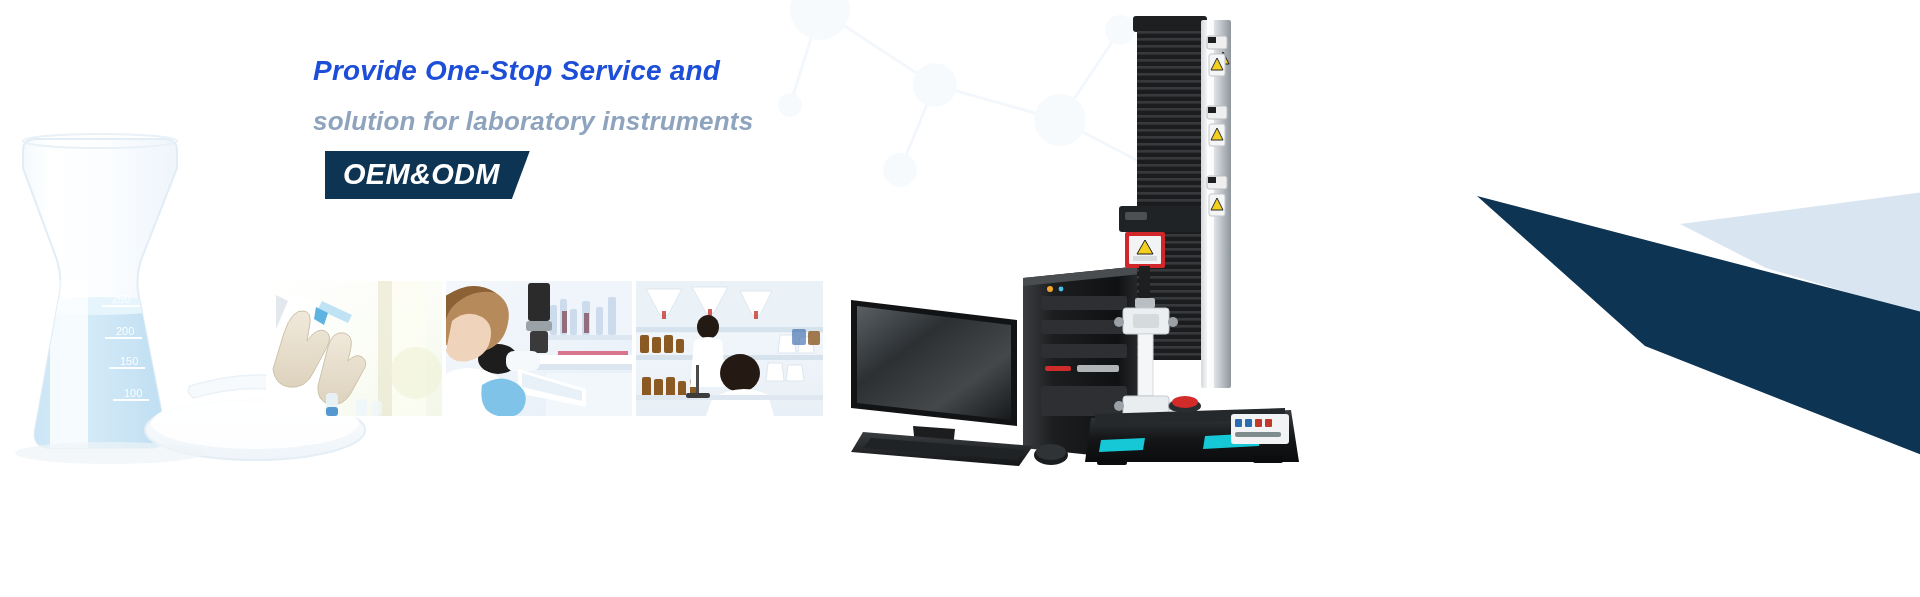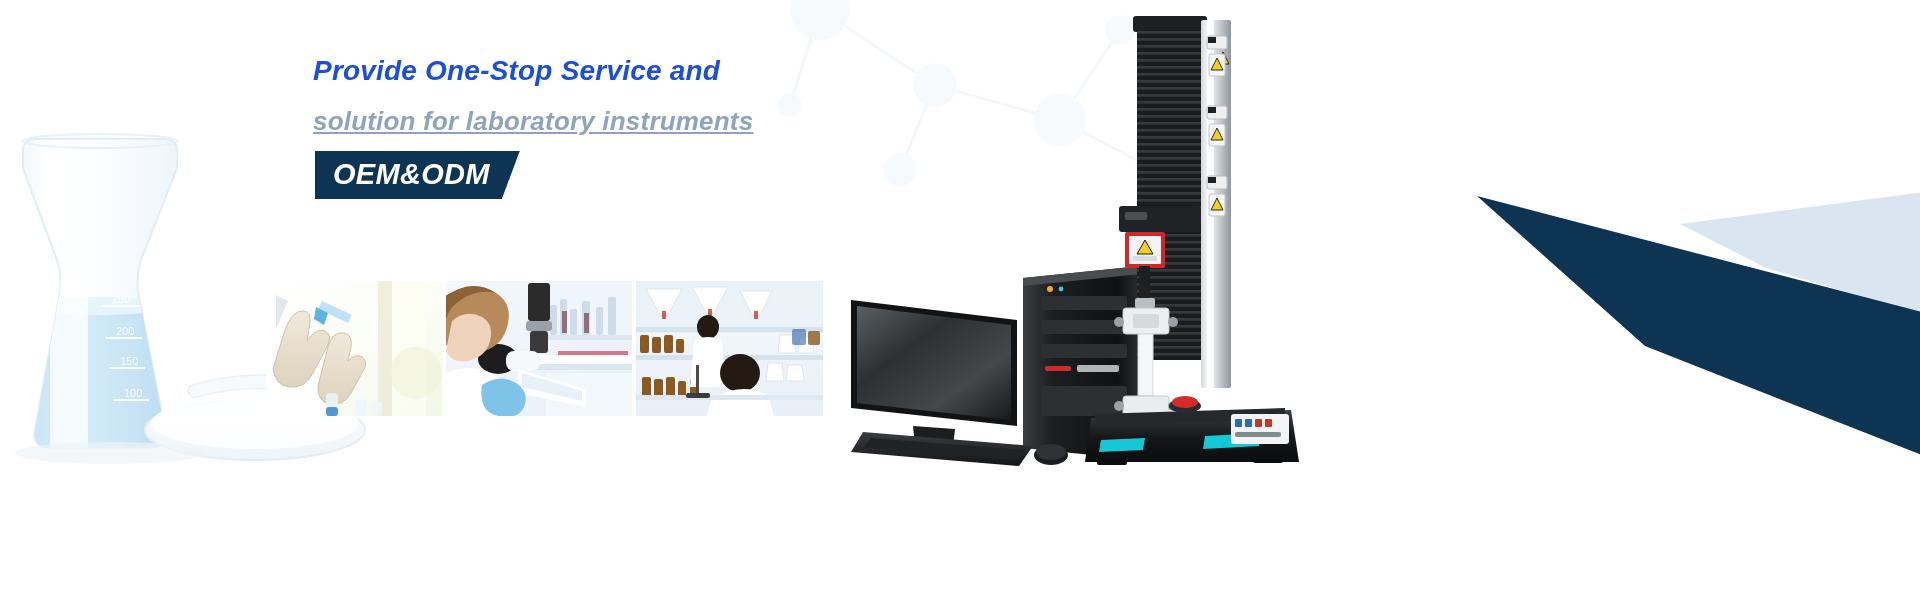--- a/index.html
+++ b/index.html
@@ -51,25 +51,24 @@
   }
   .line2{
     margin-top:14px;
     font-size:26px;
     font-style:italic;
     font-weight:bold;
     color:#8ea3bd;
     letter-spacing:.2px;
     line-height:1.35;
     white-space:nowrap;
-    text-decoration:underline;
   }
   .badge-wrap{
     margin-top:12px;
-    margin-left:2px;
+    margin-left:12px;
     display:inline-block;
     position:relative;
   }
   .badge{
     display:inline-block;
     background:#0e3453;
     color:#ffffff;
     font-size:29px;
     font-style:italic;
     font-weight:bold;

